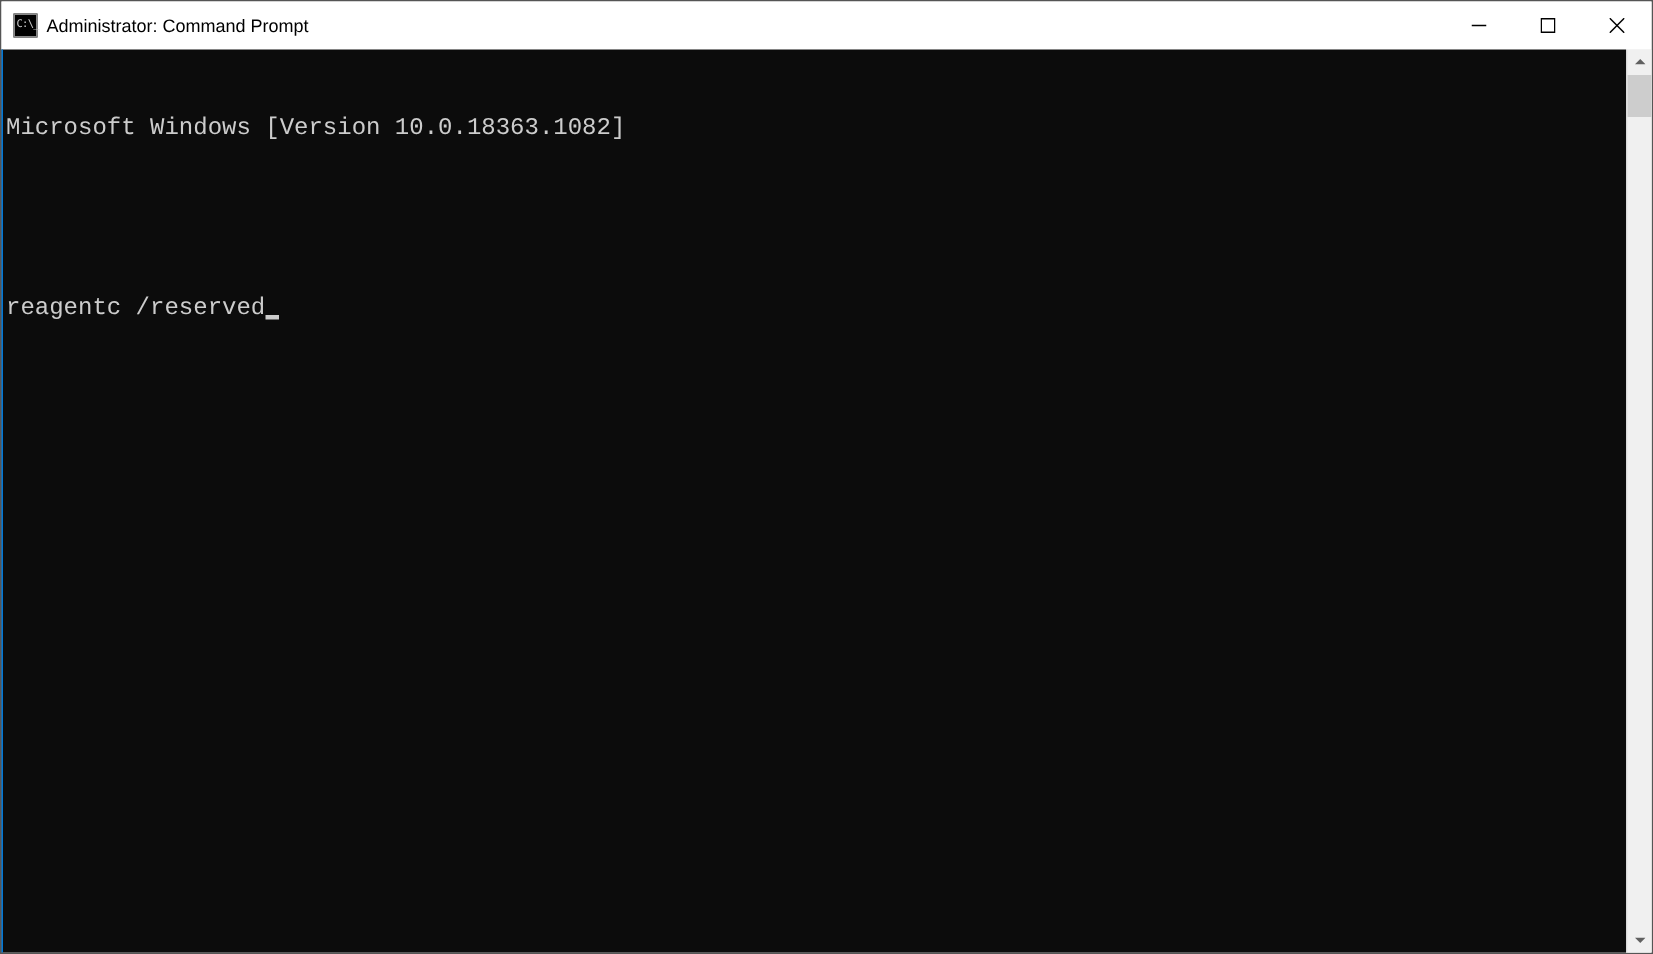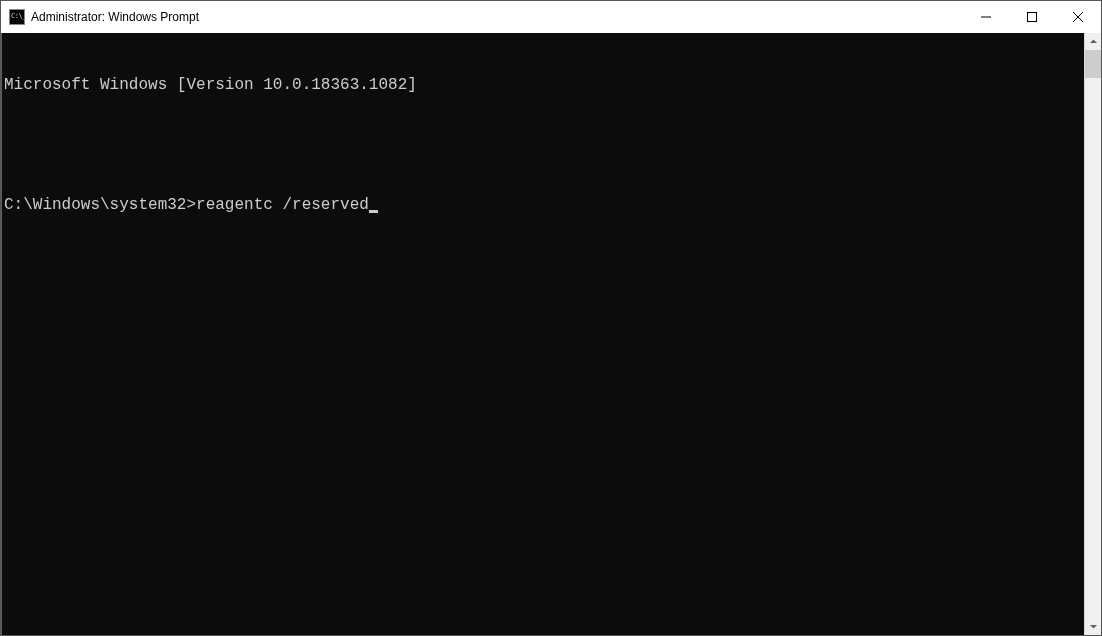--- a/index.html
+++ b/index.html
@@ -141,21 +141,21 @@
       height: 28px;
       background: #cdcdcd;
     }
   </style>
 </head>
 <body>
 
 <div class="window">
   <div class="titlebar">
     <span class="titlebar-icon"></span>
-    <span class="titlebar-title">Administrator: Windows Prompt</span>
+    <span class="titlebar-title">Administrator: Command Prompt</span>
     <div class="titlebar-spacer"></div>
     <div class="titlebar-controls">
       <button class="titlebar-btn">
         <svg viewBox="0 0 10 10">
             <line x1="0" y1="5" x2="10" y2="5"></line>
           </svg>
       </button>
       <button class="titlebar-btn">
         <svg viewBox="0 0 10 10">
             <rect x="0.5" y="0.5" width="9" height="9"></rect>
@@ -166,21 +166,21 @@
             <line x1="0" y1="0" x2="10" y2="10"></line>
             <line x1="10" y1="0" x2="0" y2="10"></line>
           </svg>
       </button>
     </div>
   </div>
   <div class="content-area">
     <div class="terminal">
       <span class="line">Microsoft Windows [Version 10.0.18363.1082]</span>
       <span class="line"> </span>
-      <span class="prompt-line"><span>C:\Windows\system32&gt;</span><span>reagentc /reserved</span><span class="cursor"></span></span>
+      <span class="prompt-line"><span>reagentc /reserved</span><span class="cursor"></span></span>
     </div>
     <div class="scrollbar">
       <div class="scroll-arrow">
         <svg viewBox="0 0 10 10">
             <path d="M0 7 L5 2 L10 7 Z"></path>
           </svg>
       </div>
       <div class="scroll-track">
         <div class="scroll-thumb"></div>
       </div>

